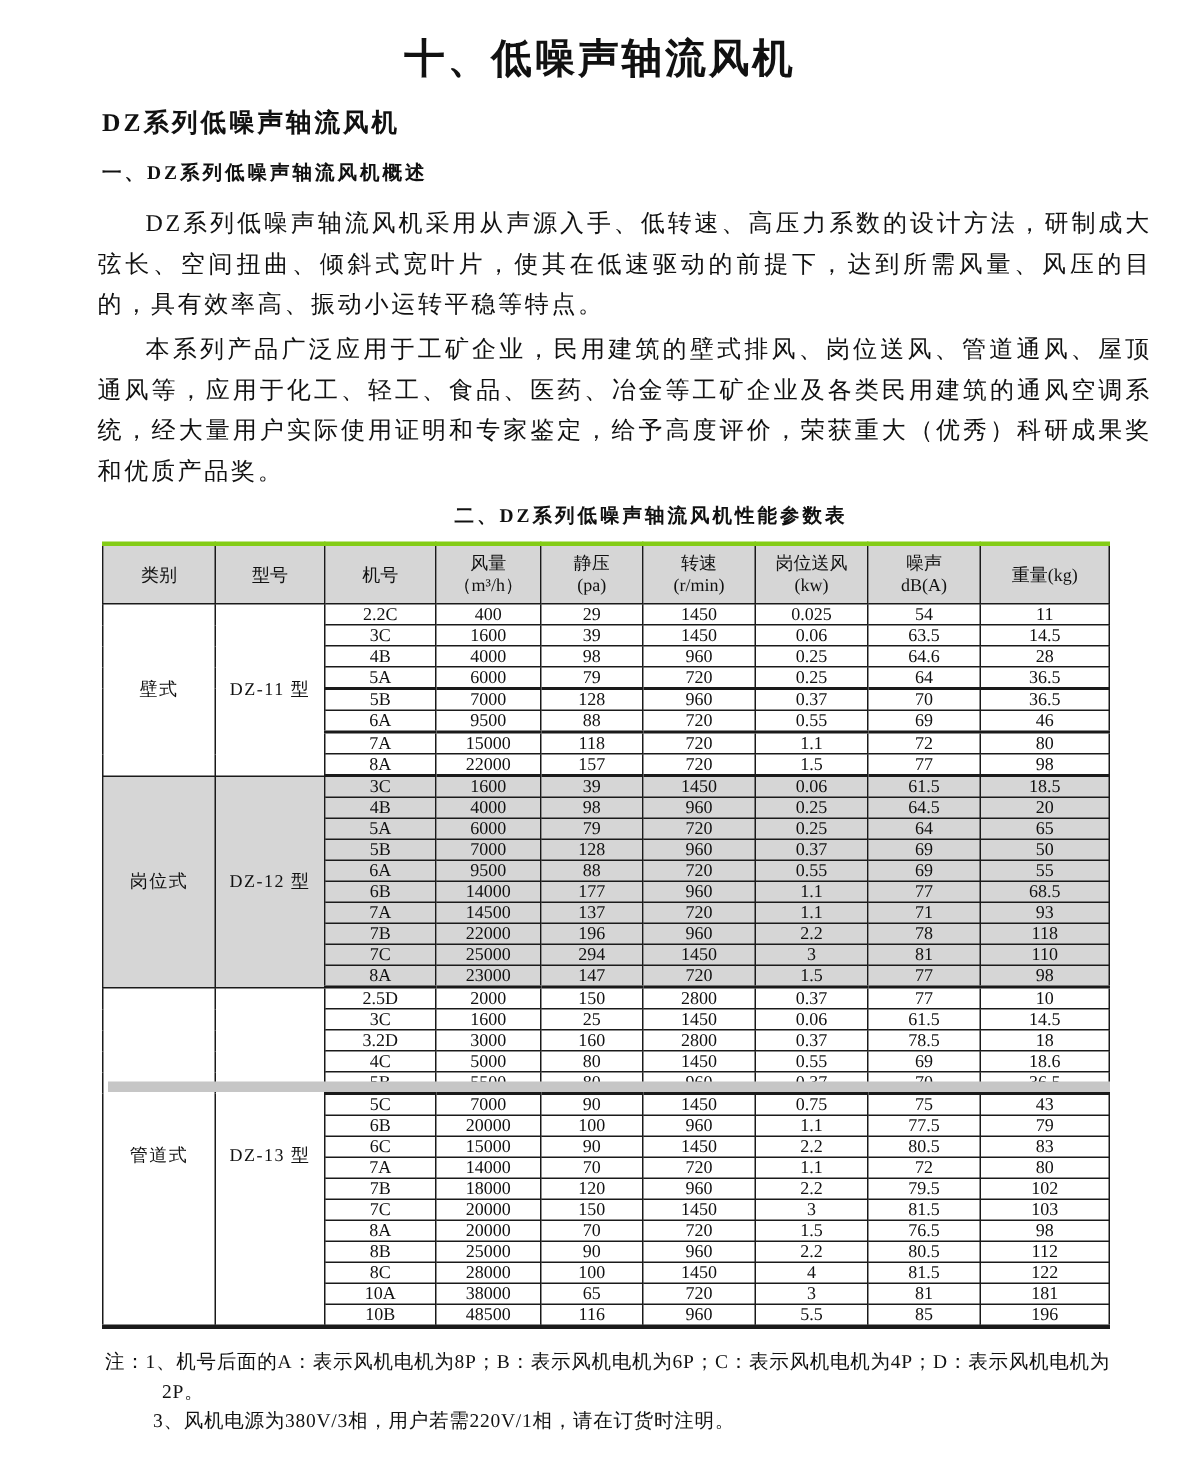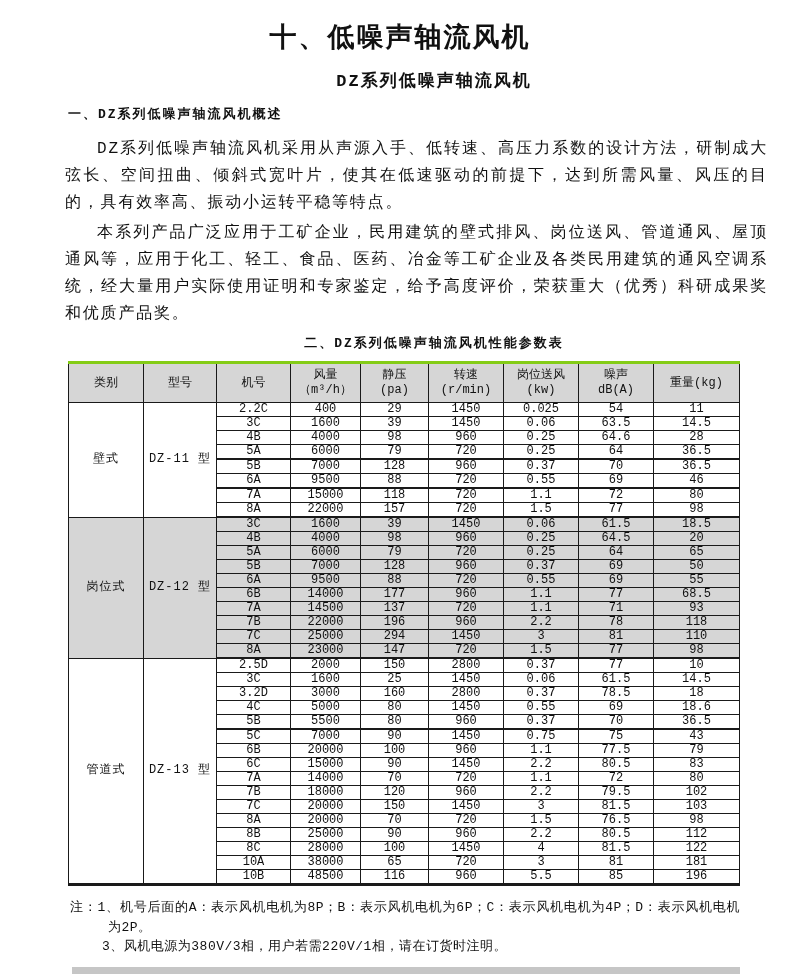--- a/index.html
+++ b/index.html
@@ -4,37 +4,36 @@
 <style>
   html, body { margin: 0; padding: 0; }
   body {
     width: 800px; height: 974px;
     background: #ffffff;
     color: #111;
     font-family: "Liberation Serif", "DejaVu Serif", serif;
     position: relative;
     overflow: hidden;
   }
-  .page { width: 800px; height: 974px; position: relative; font-family: Liberation Mono, monospace; }
+  .page { width: 800px; height: 728px; position: relative; }
 
   .doc-title {
     text-align: center;
     font-size: 27px;
     font-weight: bold;
     letter-spacing: 2px;
     padding-top: 22px;
     line-height: 34px;
   }
   .doc-subtitle {
     margin: 16px 0 0 68px;
     font-size: 17px;
     font-weight: bold;
     letter-spacing: 2px;
     line-height: 20px;
-    text-align: center;
   }
   .sec-heading {
     margin: 11px 0 0 68px;
     font-size: 13px;
     font-weight: bold;
     letter-spacing: 2px;
     line-height: 24px;
   }
   .sec-heading.sec2 { margin-top: 4px; text-align: center; }
 

